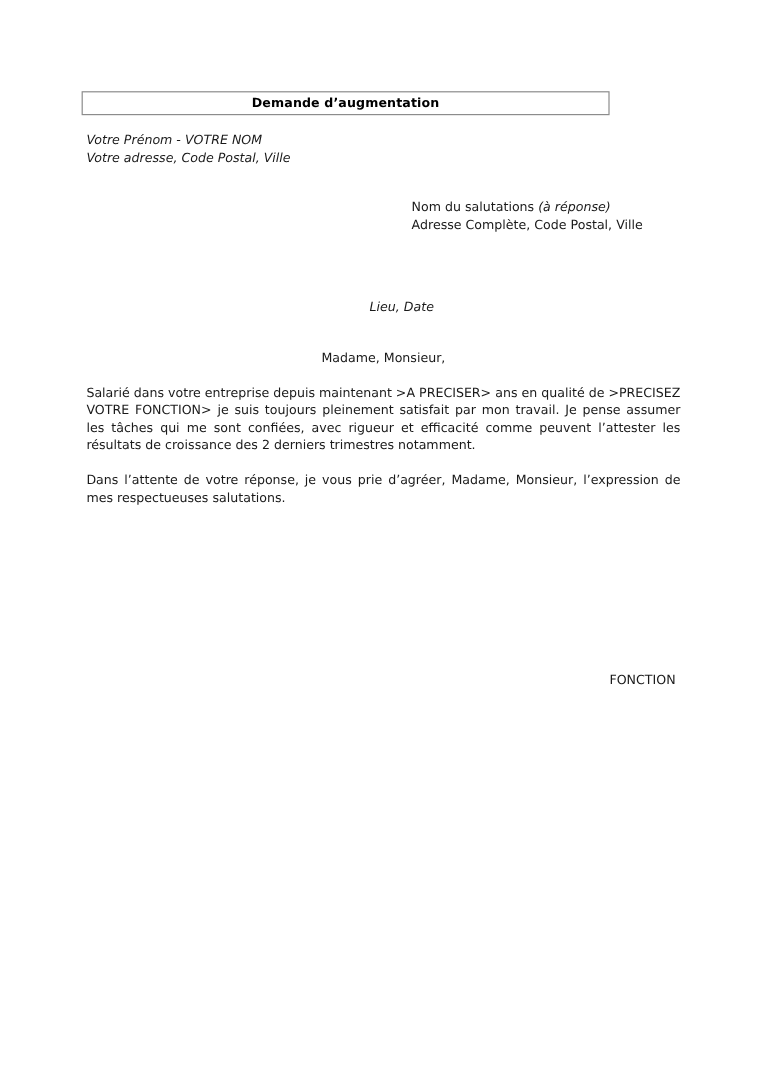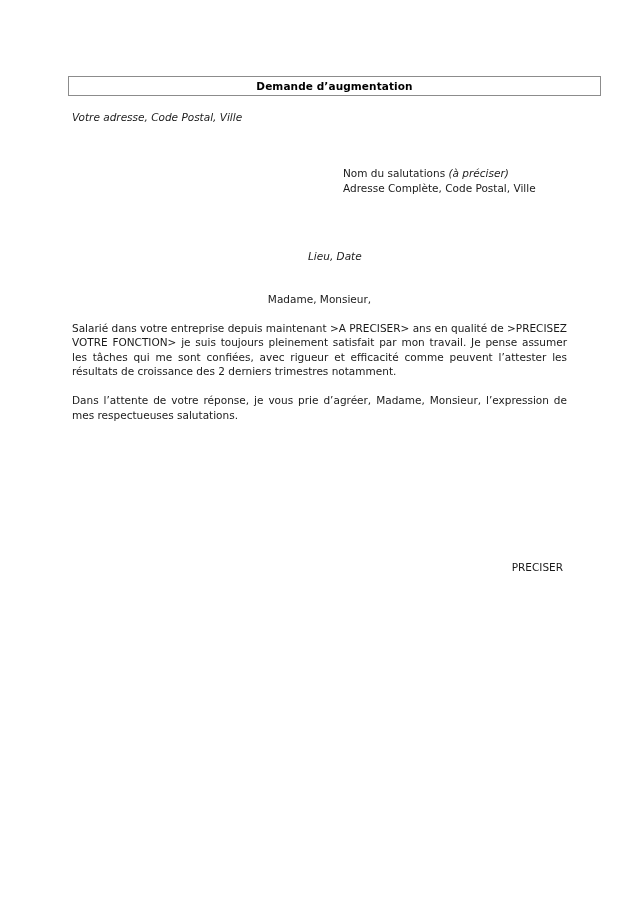--- a/index.html
+++ b/index.html
@@ -16,21 +16,21 @@
     font-family: "DejaVu Sans", "Liberation Sans", sans-serif;
     color: #1a1a1a;
     overflow: hidden;
   }
 
   
   .title-box {
     position: absolute;
     left: 68px;
     top: 76px;
-    width: 533px;
+    width: 440px;
     height: 20px;
     box-sizing: border-box;
     border: 1px solid #8c8c8c;
     display: flex;
     align-items: center;
     justify-content: center;
   }
   .title-text {
     font-size: 10.5px;
     font-weight: bold;
@@ -110,31 +110,32 @@
 </head>
 <body>
 
 <div class="page">
 
   <div class="title-box">
     <span class="title-text">Demande d’augmentation</span>
   </div>
 
   <div class="sender-block">
+    <div>Votre Prénom - VOTRE NOM</div>
     <div>Votre adresse, Code Postal, Ville</div>
   </div>
 
   <div class="recipient-block">
-    <div><span>Nom du salutations </span><span class="hint">(à préciser)</span></div>
+    <div><span>Nom du salutations </span><span class="hint">(à réponse)</span></div>
     <div>Adresse Complète, Code Postal, Ville</div>
   </div>
 
   <div class="place-date">Lieu, Date</div>
 
   <div class="body-block">
     <p class="salutation">Madame, Monsieur,</p>
     <p class="para">Salarié dans votre entreprise depuis maintenant &gt;A PRECISER&gt; ans en qualité de &gt;PRECISEZ VOTRE FONCTION&gt; je suis toujours pleinement satisfait par mon travail. Je pense assumer les tâches qui me sont confiées, avec rigueur et efficacité comme peuvent l’attester les résultats de croissance des 2 derniers trimestres notamment.</p>
     <p class="para">Dans l’attente de votre réponse, je vous prie d’agréer, Madame, Monsieur, l’expression de mes respectueuses salutations.</p>
   </div>
 
-  <div class="signature">PRECISER</div>
+  <div class="signature">FONCTION</div>
 
 </div>
 
 </body></html>

